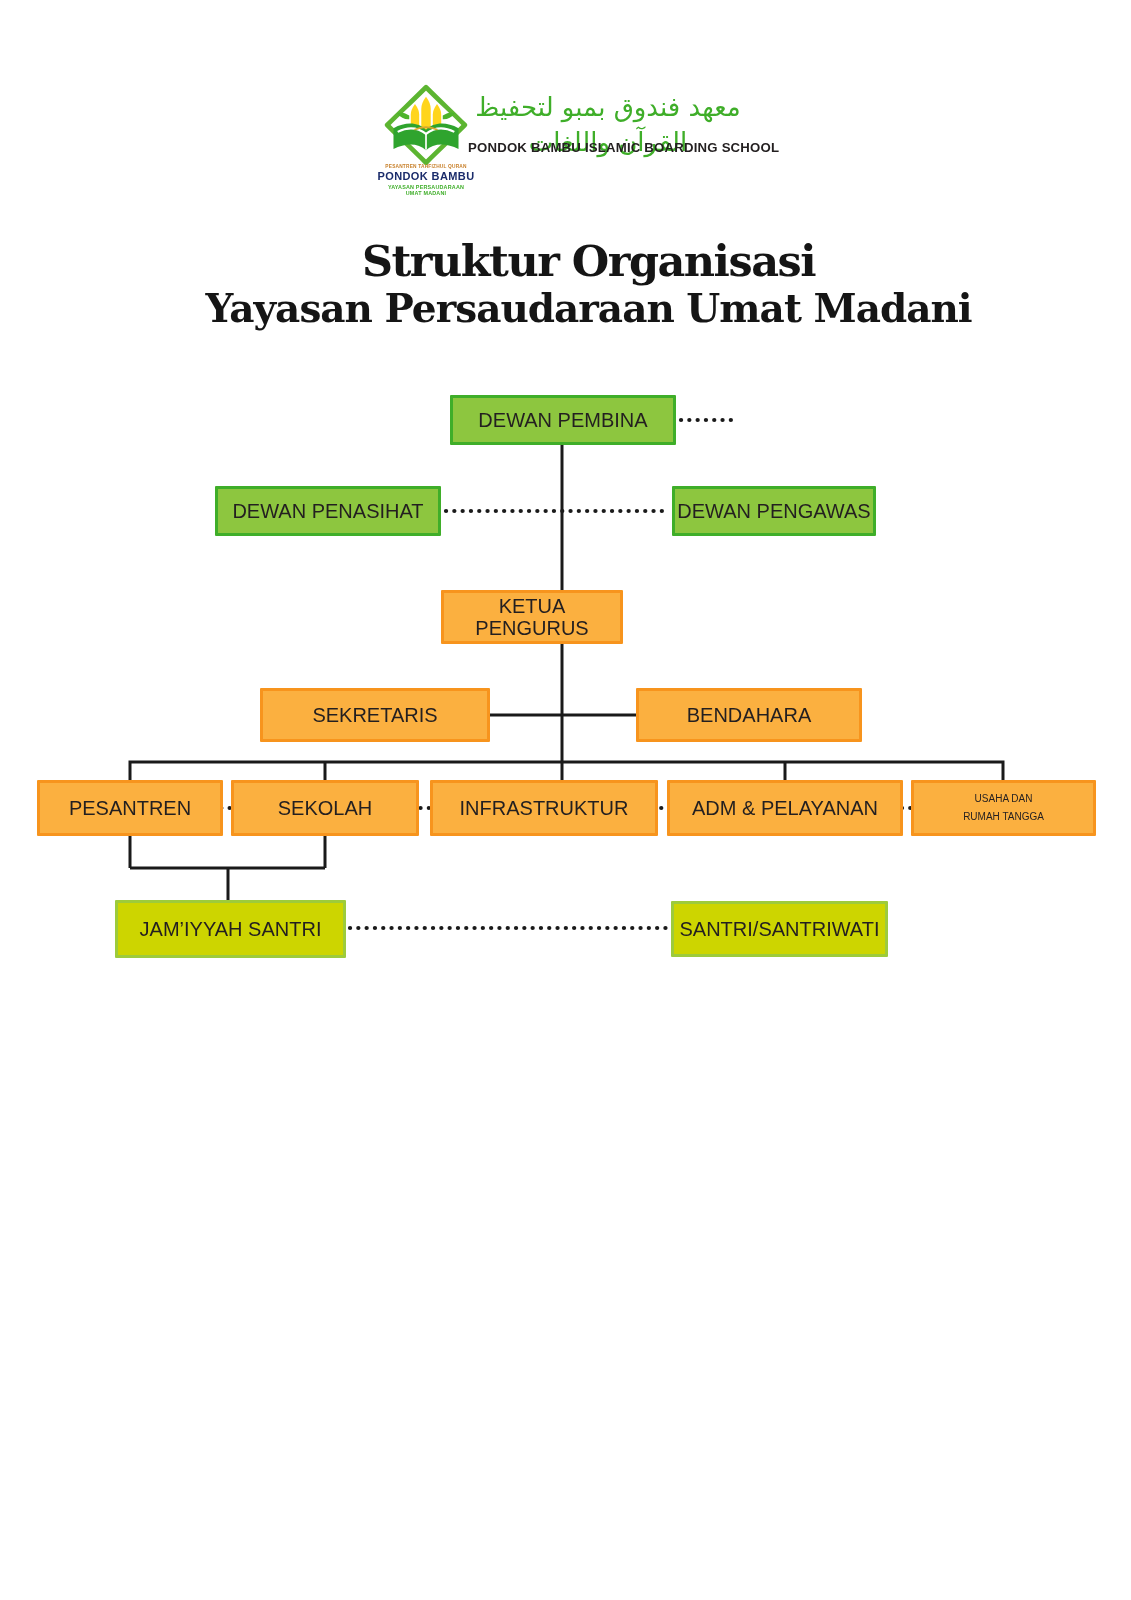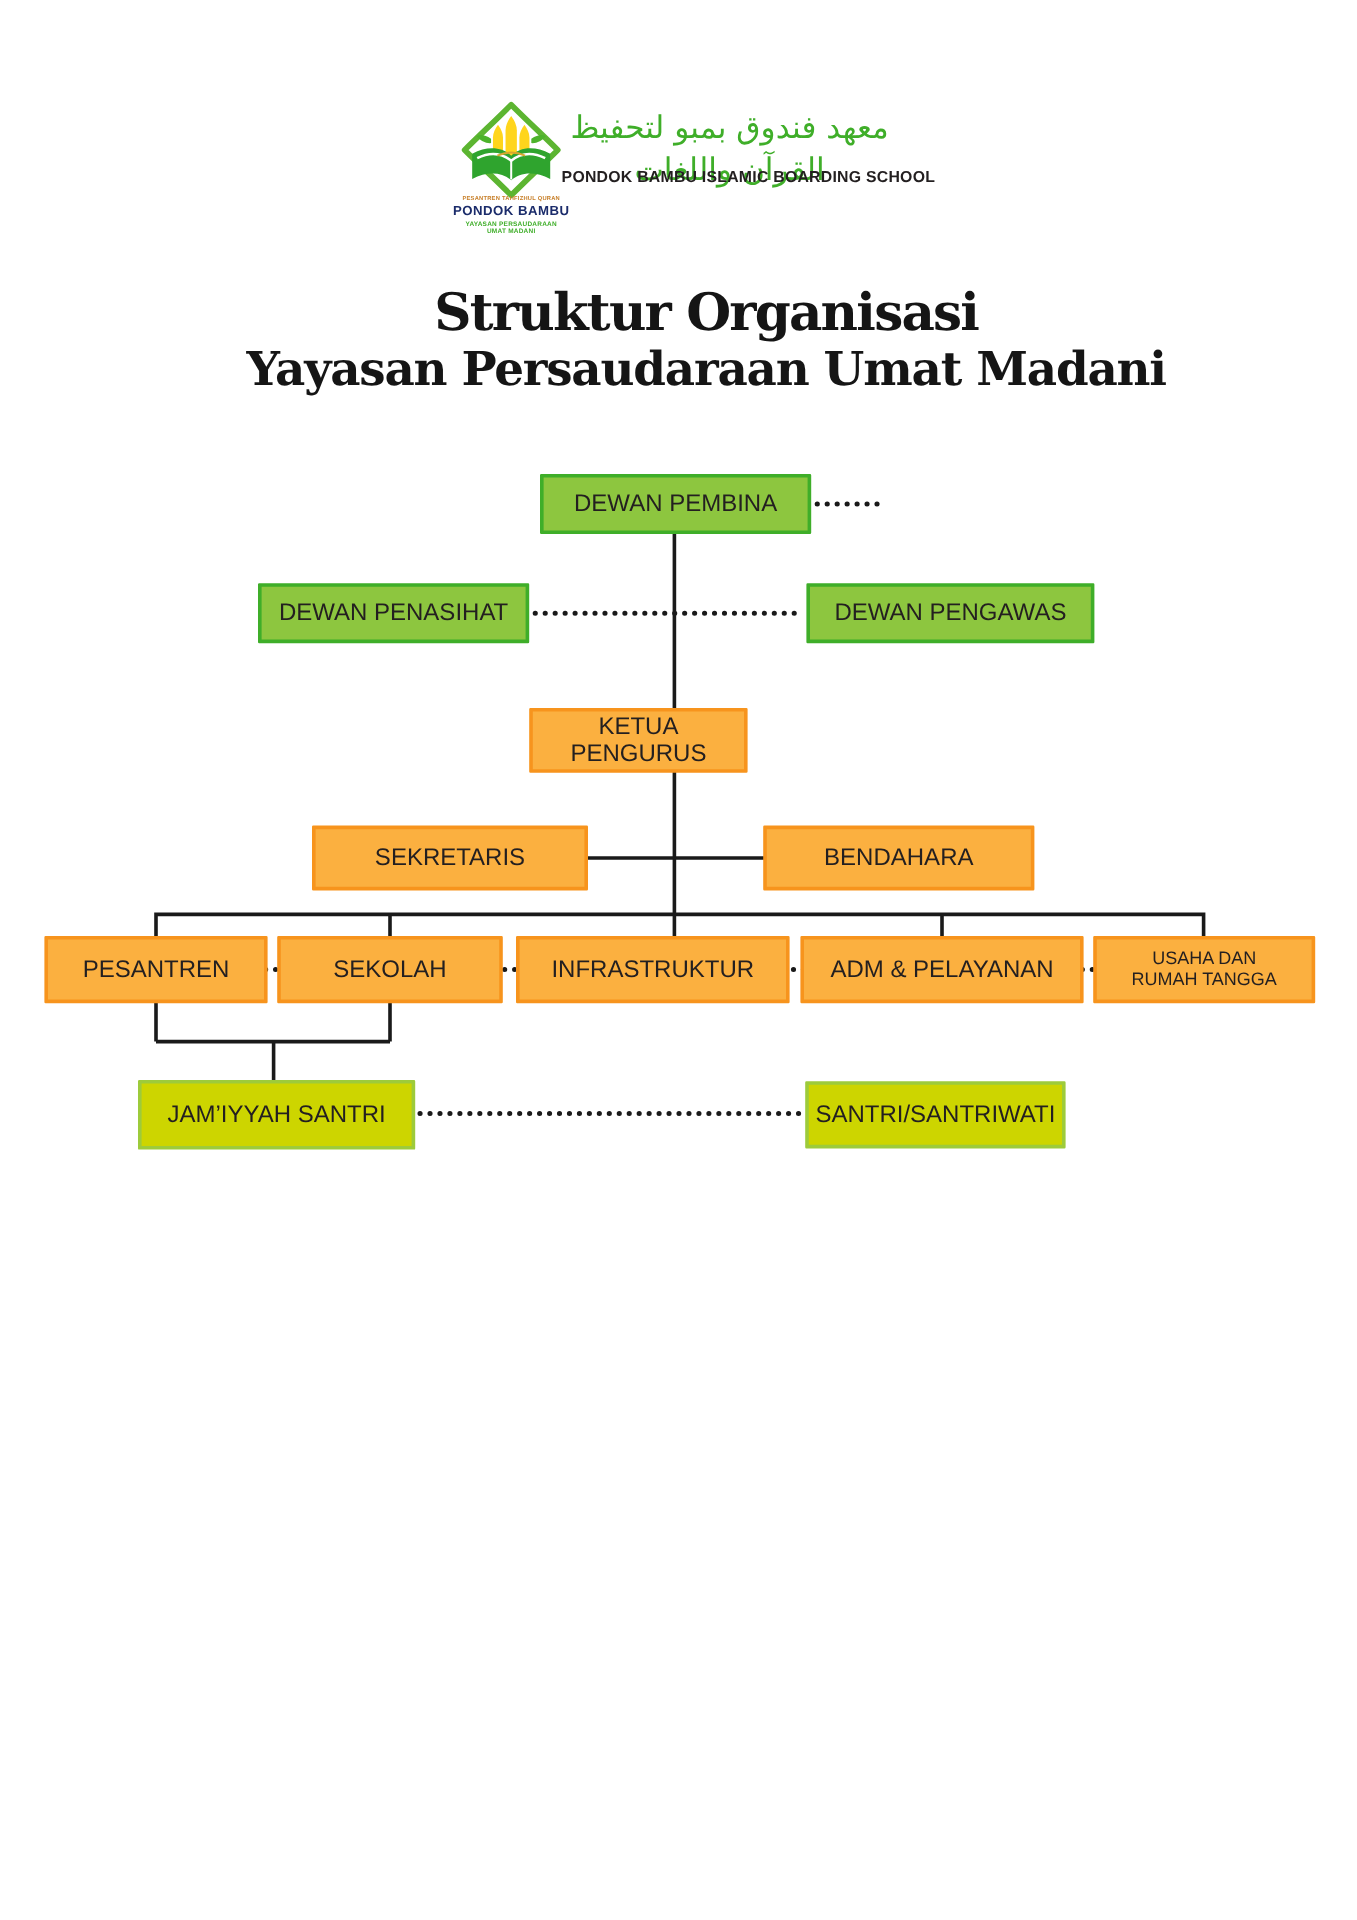--- a/index.html
+++ b/index.html
@@ -50,21 +50,21 @@
           stroke-dasharray:0.1 8.2; stroke-linecap:round;}
   
   .node{
     position:absolute; z-index:2; box-sizing:border-box;
     display:flex; align-items:center; justify-content:center; text-align:center;
     border-radius:1px; font-size:20px; color:#231F20; line-height:1.1;
   }
   .node.g{background:var(--green-fill); border:3.5px solid var(--green-border);}
   .node.o{background:var(--orange-fill); border:3.5px solid var(--orange-border);}
   .node.l{background:var(--lime-fill); border:3.5px solid var(--lime-border);}
-  .node.small{font-size:15px; line-height:18px;}
+  .node.small{font-size:10px; line-height:18px;}
 </style>
 </head>
 <body>
 
 <div class="canvas">
 
   <svg class="emblem-svg" viewBox="0 0 82 78">
     <path d="M41 3 C55 17 66 27 78 39 C66 51 55 61 41 75 C27 61 16 51 4 39 C16 27 27 17 41 3 Z" fill="none" stroke="#5CB531" stroke-width="4.5" stroke-linejoin="round"></path>
     <path d="M41 12 Q45.5 18 45.5 23.5 L45.5 44 L36.5 44 L36.5 23.5 Q36.5 18 41 12 Z" fill="#FFD51C"></path>
     <path d="M30.5 19 Q34.5 24.5 34.5 29 L34.5 44 L26.5 44 L26.5 29 Q26.5 24.5 30.5 19 Z" fill="#FFD51C"></path>
@@ -106,21 +106,21 @@
     <path class="solid" d="M130 835 V868 M325 835 V868 M130 868 H325 M228 868 V901"></path>
     <line class="dotted" x1="350" y1="928" x2="667" y2="928"></line>
   </svg>
 
   <div class="node g" style="left:450px;top:395px;width:226px;height:50px">
     <span>DEWAN PEMBINA</span>
   </div>
   <div class="node g" style="left:215px;top:486px;width:226px;height:50px">
     <span>DEWAN PENASIHAT</span>
   </div>
-  <div class="node g" style="left:672px;top:486px;width:240px;height:50px">
+  <div class="node g" style="left:672px;top:486px;width:204px;height:50px">
     <span>DEWAN PENGAWAS</span>
   </div>
 
   <div class="node o" style="left:441px;top:590px;width:182px;height:54px">
     <span>KETUA PENGURUS</span>
   </div>
 
   <div class="node o" style="left:260px;top:688px;width:230px;height:54px">
     <span>SEKRETARIS</span>
   </div>

